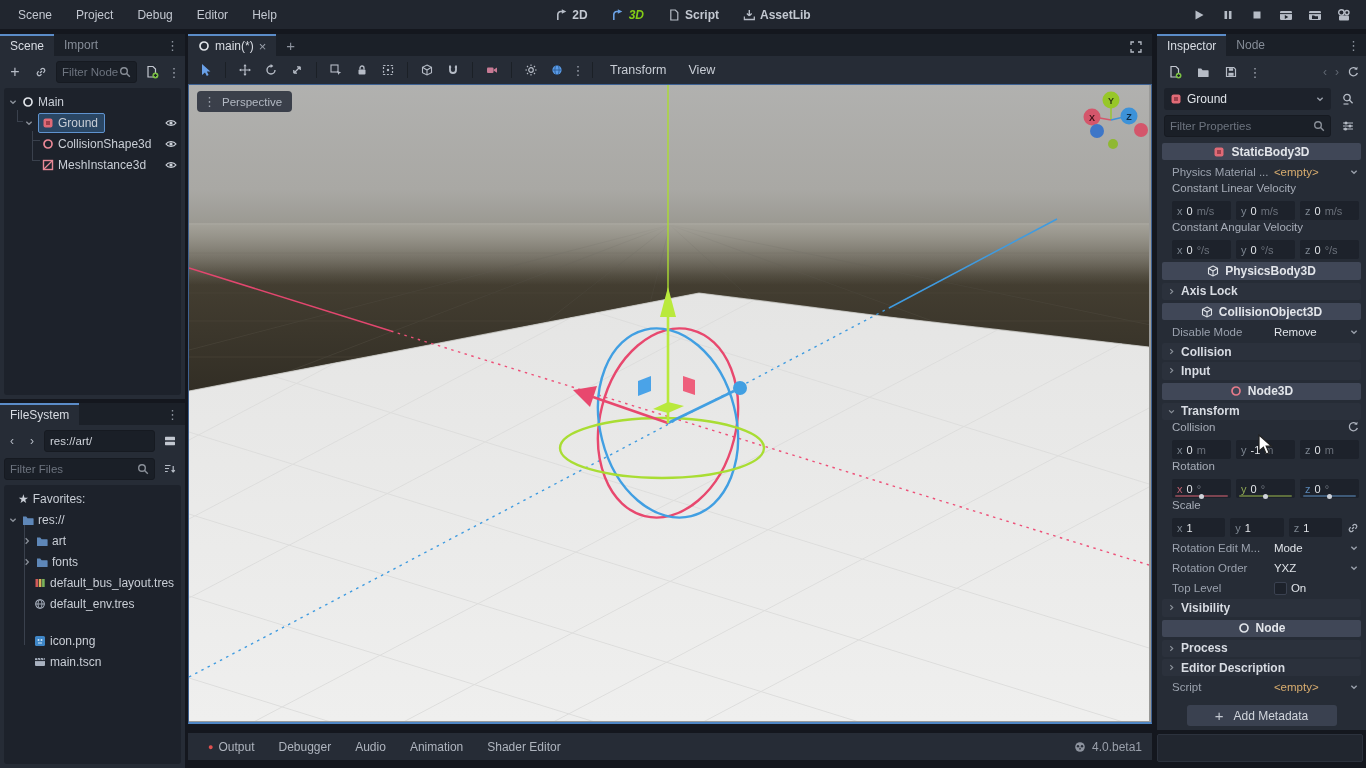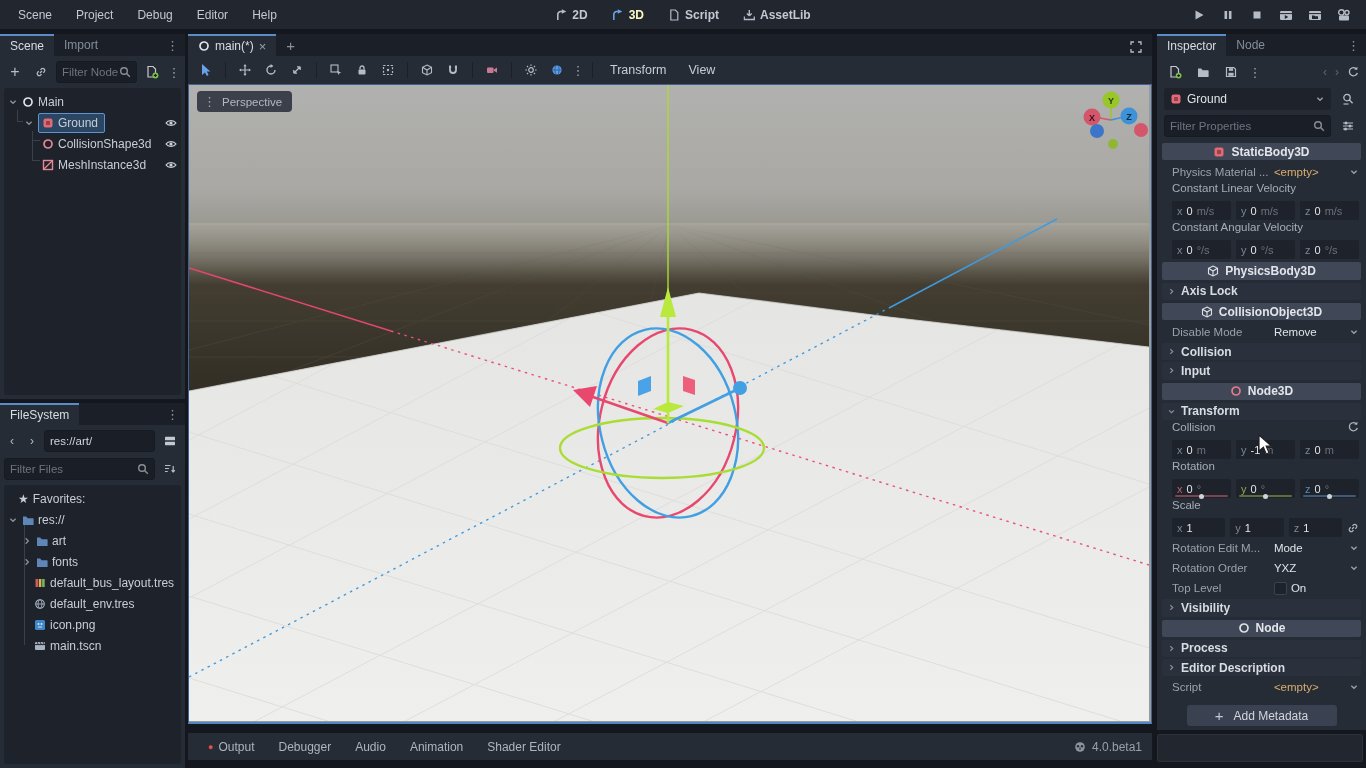--- a/index.html
+++ b/index.html
@@ -8,21 +8,21 @@
   .panel{background:#262c36;}
   svg{display:block;}
   .i{width:14px;height:14px;flex:none;}
   .i12{width:12px;height:12px;flex:none;}
   
   #topbar{position:absolute;left:0;top:0;width:1366px;height:30px;background:#21262f;display:flex;align-items:center;border-bottom:1px solid #14171e;}
   #topbar .menus{display:flex;gap:4px;padding-left:8px;}
   #topbar .menus span{padding:3px 10px;color:#c3c8d1;cursor:default;}
   #workspaces{position:absolute;left:50%;transform:translateX(-50%);display:flex;gap:24px;align-items:center;}
   .ws{display:flex;align-items:center;gap:5px;color:#c3c8d1;font-weight:bold;}
-  .ws.active{color:#fef9c3;}
+  .ws.active{color:#84cc16;font-style:italic;}
   #playbtns{position:absolute;right:14px;display:flex;gap:13px;align-items:center;}
   .pb{width:16px;height:16px;display:flex;align-items:center;justify-content:center;color:#b6bcc6;}
   
   .tabrow{height:22px;background:#1b2028;display:flex;align-items:flex-end;}
   .tab{height:22px;display:flex;align-items:center;gap:5px;padding:0 10px;color:#868d98;position:relative;}
   .tab.active{background:#262c36;color:#d8dce3;border-top:2px solid #5b8cc8;}
   .tabdots{margin-left:auto;color:#8d939e;padding:0 6px 3px 0;font-size:13px;}
   
   #scene-dock{position:absolute;left:0;top:34px;width:185px;height:365px;}
   #fs-dock{position:absolute;left:0;top:403px;width:185px;height:365px;}
@@ -379,21 +379,21 @@
           <span>default_bus_layout.tres</span>
         </div>
         <div class="trow" style="padding-left:30px;">
           <svg class="i12" viewBox="0 0 12 12">
               <circle cx="6" cy="6" r="4.3" fill="none" stroke="#a9b2c0" stroke-width="1.1"></circle>
               <ellipse cx="6" cy="6" rx="2" ry="4.3" fill="none" stroke="#a9b2c0" stroke-width=".9"></ellipse>
               <path d="M1.7 6 h8.6" stroke="#a9b2c0" stroke-width=".9"></path>
             </svg>
           <span>default_env.tres</span>
         </div>
-        <div class="trow" style="padding-left:30px;">
+        <div class="trow" style="padding-left:30px;margin-top:16px;">
           <svg class="i12" viewBox="0 0 12 12">
               <rect x="1" y="1" width="10" height="10" rx="1.5" fill="#3f87c8"></rect>
               <circle cx="4.5" cy="5" r="1" fill="#cfe6f8"></circle>
               <circle cx="7.5" cy="5" r="1" fill="#cfe6f8"></circle>
               <path d="M4 8 h4" stroke="#cfe6f8" stroke-width="1"></path>
             </svg>
           <span>icon.png</span>
         </div>
         <div class="trow" style="padding-left:30px;">
           <svg class="i12">

